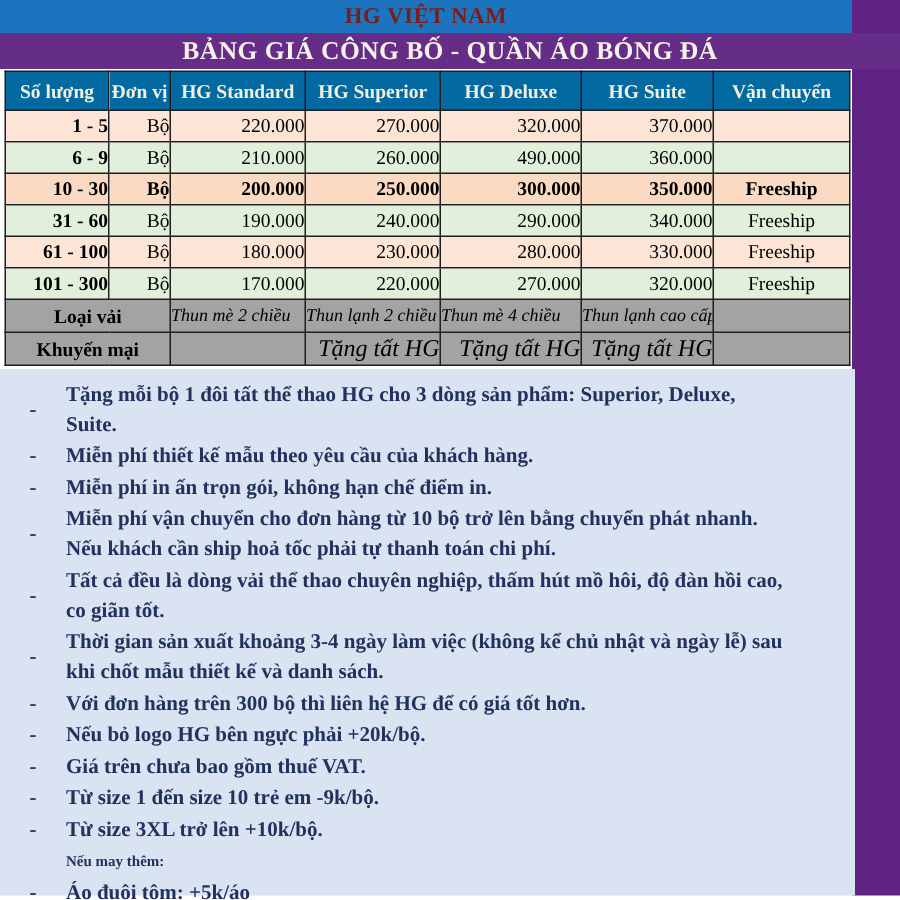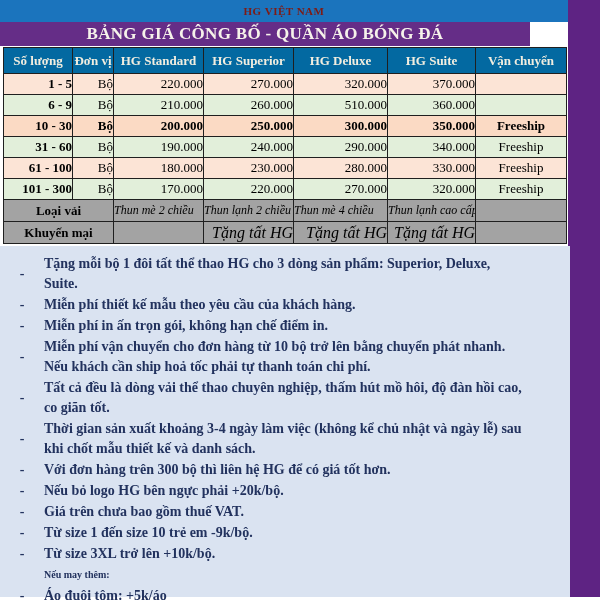--- a/index.html
+++ b/index.html
@@ -10,24 +10,24 @@
   }
   .right-stripe{
     position:absolute;top:0;right:0;width:32px;height:597px;
     background:#5e2383;
   }
   .banner-top{
     position:absolute;top:0;left:0;width:568px;height:22px;
     background:#1b74bd;display:flex;align-items:center;justify-content:center;
   }
   .banner-top span{
-    color:#7e1b15;font-weight:bold;font-size:11px;letter-spacing:.5px;
+    color:#7e1b15;font-weight:bold;font-size:15px;letter-spacing:.5px;
   }
   .banner-sub{
-    position:absolute;top:22px;left:0;width:530px;height:24px;
+    position:absolute;top:22px;left:0;width:600px;height:24px;
     background:#652d87;display:flex;align-items:center;justify-content:center;
   }
   .banner-sub span{
     color:#f6f2ea;font-weight:bold;font-size:17px;letter-spacing:.3px;
   }
   table.price{
     position:absolute;top:47px;left:3px;
     border-collapse:collapse;table-layout:fixed;width:563px;
     font-size:13px;color:#000;
   }
@@ -109,21 +109,21 @@
       <td class="cell-price">270.000</td>
       <td class="cell-price">320.000</td>
       <td class="cell-price">370.000</td>
       <td class="cell-ship"></td>
     </tr>
     <tr class="row-green">
       <td class="cell-qty">6 - 9</td>
       <td class="cell-unit">Bộ</td>
       <td class="cell-price">210.000</td>
       <td class="cell-price">260.000</td>
-      <td class="cell-price">510.000</td>
+      <td class="cell-price">490.000</td>
       <td class="cell-price">360.000</td>
       <td class="cell-ship"></td>
     </tr>
     <tr class="row-bold">
       <td class="cell-qty">10 - 30</td>
       <td class="cell-unit">Bộ</td>
       <td class="cell-price">200.000</td>
       <td class="cell-price">250.000</td>
       <td class="cell-price">300.000</td>
       <td class="cell-price">350.000</td>

